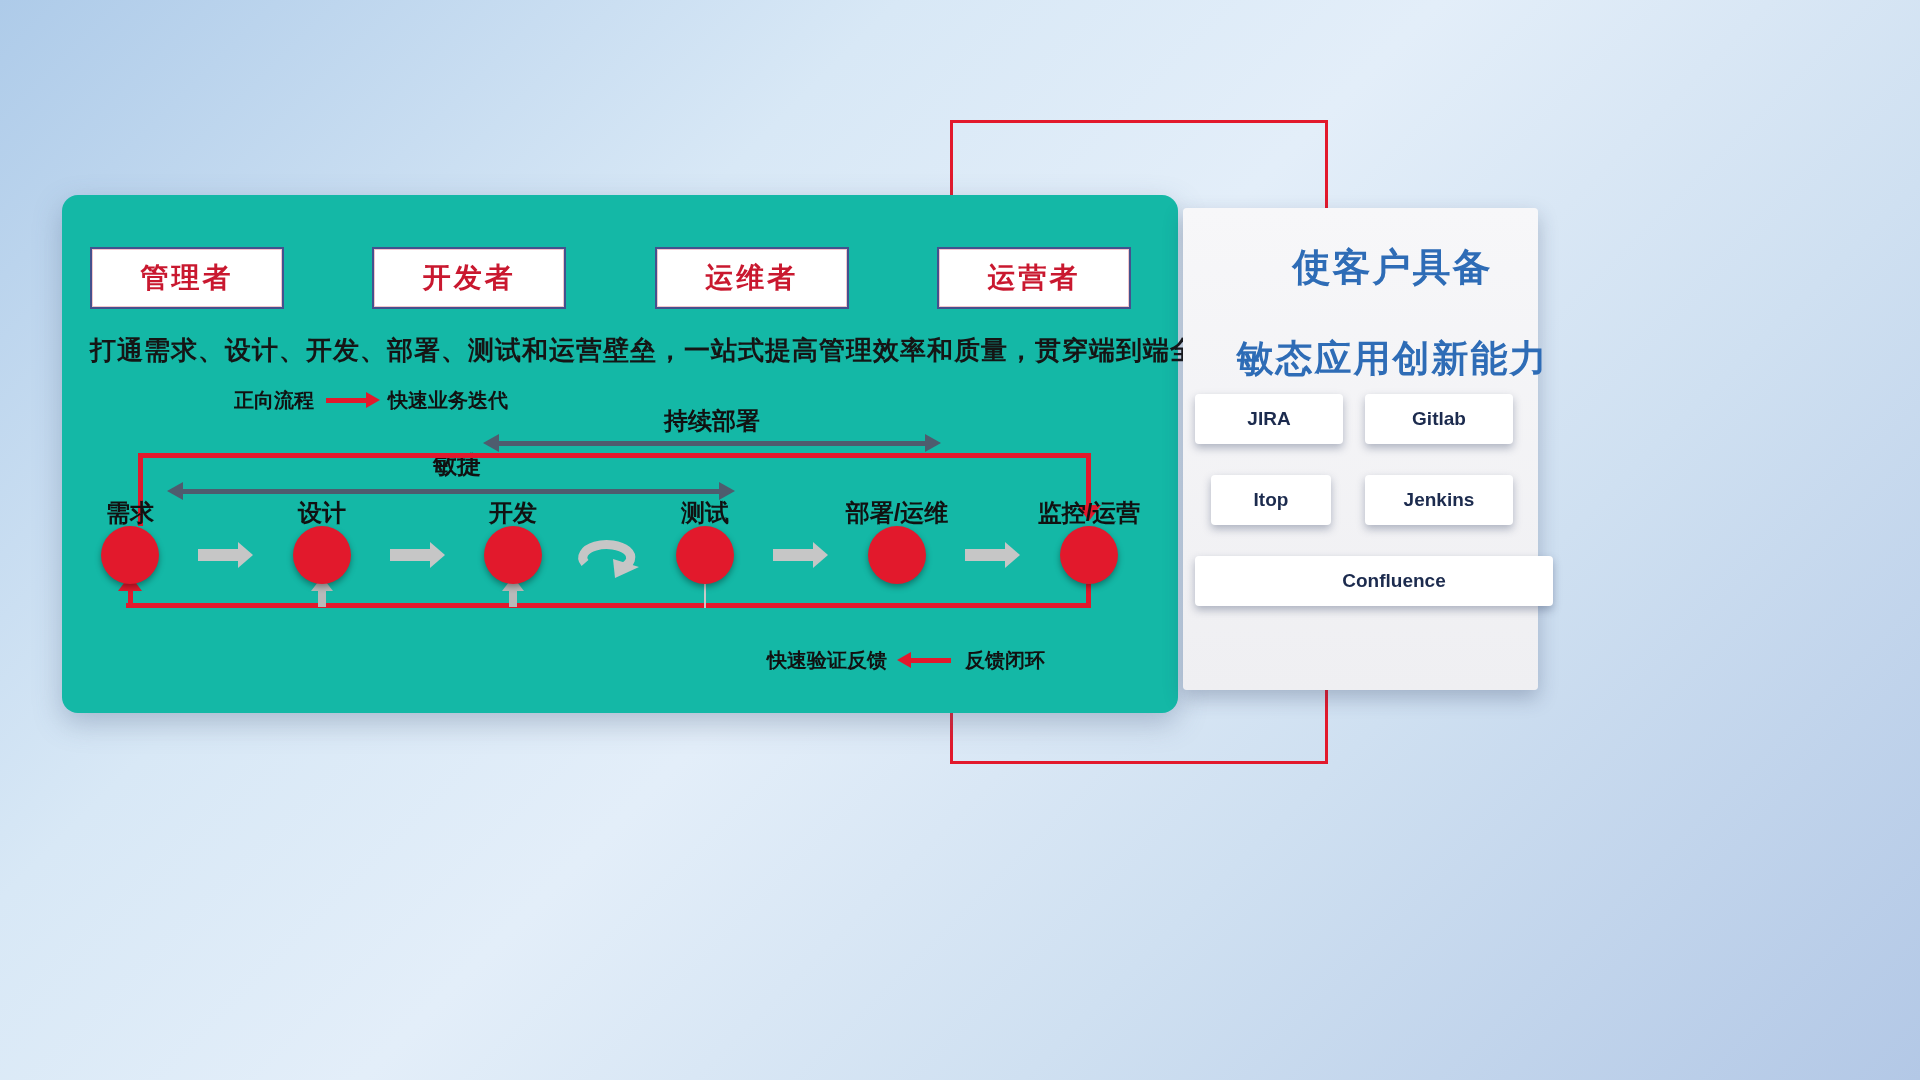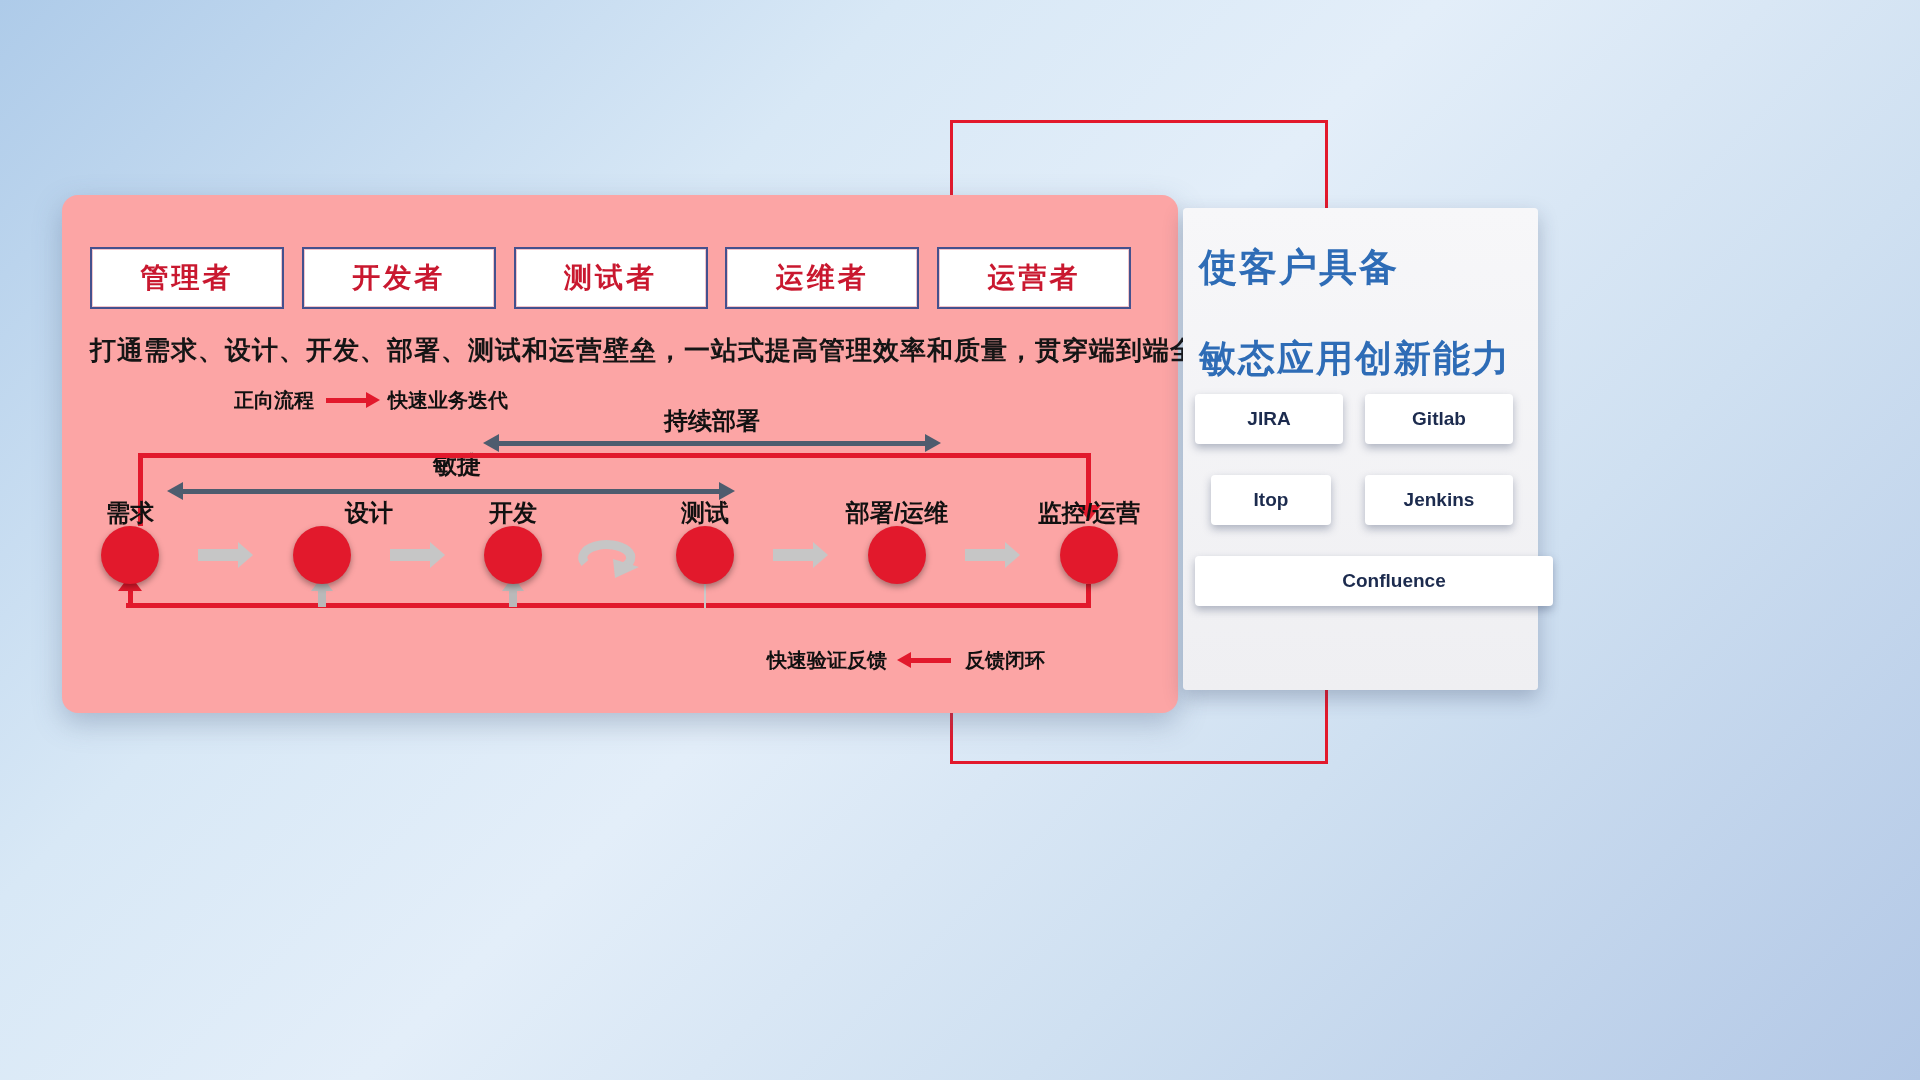--- a/index.html
+++ b/index.html
@@ -12,21 +12,21 @@
 
   
   .red-frame{
     position:absolute;left:950px;top:120px;width:372px;height:638px;
     border:3px solid #e2192c;z-index:1;
   }
 
   
   .main-panel{
     position:absolute;left:62px;top:195px;width:1116px;height:518px;
-    background:#fca5a5;border-radius:16px;z-index:2;
+    background:#14b8a6;border-radius:16px;z-index:2;
     box-shadow:0 10px 28px rgba(80,100,135,.35);
   }
 
   
   .roles-row{position:absolute;left:28px;top:52px;width:1041px;height:62px;display:flex;justify-content:space-between;}
   .role-box{
     width:190px;height:58px;border:2px solid #44518e;background:#fff;
     display:flex;align-items:center;justify-content:center;
     color:#c9182f;font-size:28px;font-weight:bold;letter-spacing:3px;
     box-shadow:inset 0 0 0 1px rgba(200,24,47,.25);
@@ -79,22 +79,22 @@
   .gray-upbar{position:absolute;width:8px;height:18px;background:#b9b9b9;top:394px;z-index:3;}
   .test-dropline{position:absolute;width:2px;height:24px;background:#c9c9c9;top:389px;left:642px;z-index:3;}
   .loop-icon{position:absolute;left:509px;top:336px;z-index:4;}
 
   
   .side-panel{
     position:absolute;left:1183px;top:208px;width:355px;height:482px;
     background:linear-gradient(180deg,#f7f7f9 0%,#efeff2 100%);
     border-radius:4px;z-index:3;box-shadow:0 8px 20px rgba(40,55,90,.28);
   }
-  .side-title{position:absolute;left:16px;width:100%;
-    color:#2e6cb6;font-weight:bold;font-size:38px;letter-spacing:2px;white-space:nowrap;}
+  .side-title{position:absolute;left:0;width:100%;text-align:center;
+    color:#2e6cb6;font-weight:bold;font-size:38px;letter-spacing:2px;white-space:nowrap;padding-left:32px;}
   .side-title.line1{top:34px;}
   .side-title.line2{top:106px;font-size:37px;margin-top:20px;}
   .tool-btn{
     position:absolute;height:50px;background:#ffffff;border-radius:4px;
     box-shadow:0 4px 9px rgba(45,60,95,.35);
     display:flex;align-items:center;justify-content:center;
     font-size:19px;font-weight:bold;color:#1c2b4e;
   }
 </style>
 </head>
@@ -107,23 +107,20 @@
   <div class="main-panel">
 
     <div class="roles-row">
       <div class="role-box">
           <span>管理者</span>
         </div>
       <div class="role-box">
           <span>开发者</span>
         </div>
       <div class="role-box">
-          <span>测试者</span>
-        </div>
-      <div class="role-box">
           <span>运维者</span>
         </div>
       <div class="role-box">
           <span>运营者</span>
         </div>
     </div>
 
     <div class="description">打通需求、设计、开发、部署、测试和运营壁垒，一站式提高管理效率和质量，贯穿端到端全流程</div>
 
     <div class="legend-forward">
@@ -148,21 +145,21 @@
     <div class="redseg" style="left:66px;top:394px;width:5px;height:16px;"></div>
     <div class="tri tri-up-red" style="left:56px;top:380px;"></div>
 
     <div class="gray-upbar" style="left:256px;"></div>
     <div class="tri tri-up-gray" style="left:249px;top:382px;"></div>
     <div class="gray-upbar" style="left:447px;"></div>
     <div class="tri tri-up-gray" style="left:440px;top:382px;"></div>
     <div class="test-dropline"></div>
 
     <div class="stage-label" style="left:68px;">需求</div>
-    <div class="stage-label" style="left:260px;margin-left:47px;">设计</div>
+    <div class="stage-label" style="left:260px;">设计</div>
     <div class="stage-label" style="left:451px;">开发</div>
     <div class="stage-label" style="left:643px;">测试</div>
     <div class="stage-label" style="left:835px;">部署/运维</div>
     <div class="stage-label" style="left:1027px;">监控/运营</div>
 
     <div class="node" style="left:39px;"></div>
     <div class="node" style="left:231px;"></div>
     <div class="node" style="left:422px;"></div>
     <div class="node" style="left:614px;"></div>
     <div class="node" style="left:806px;"></div>

